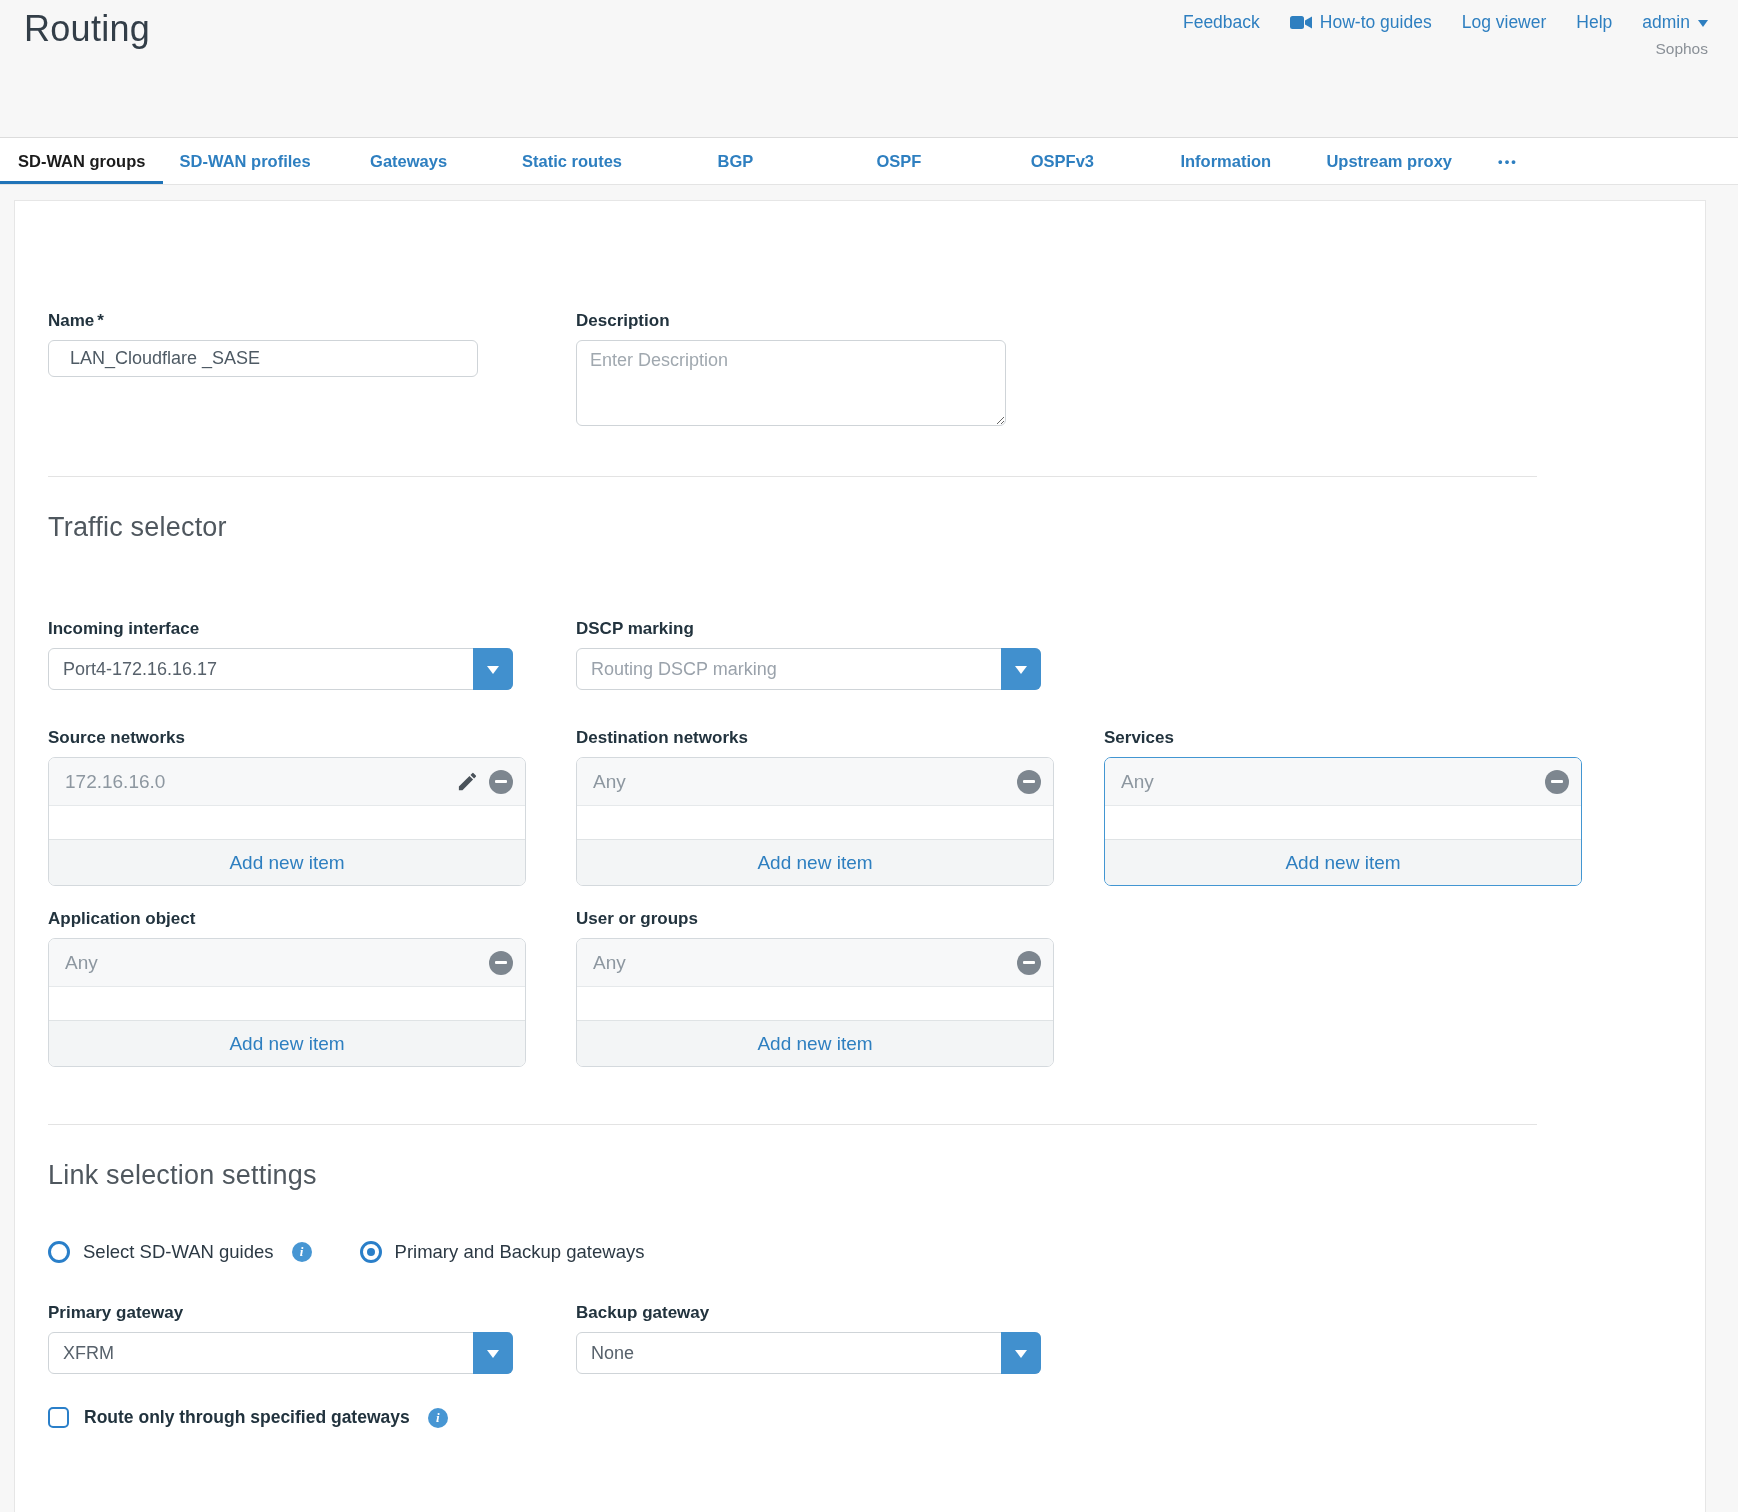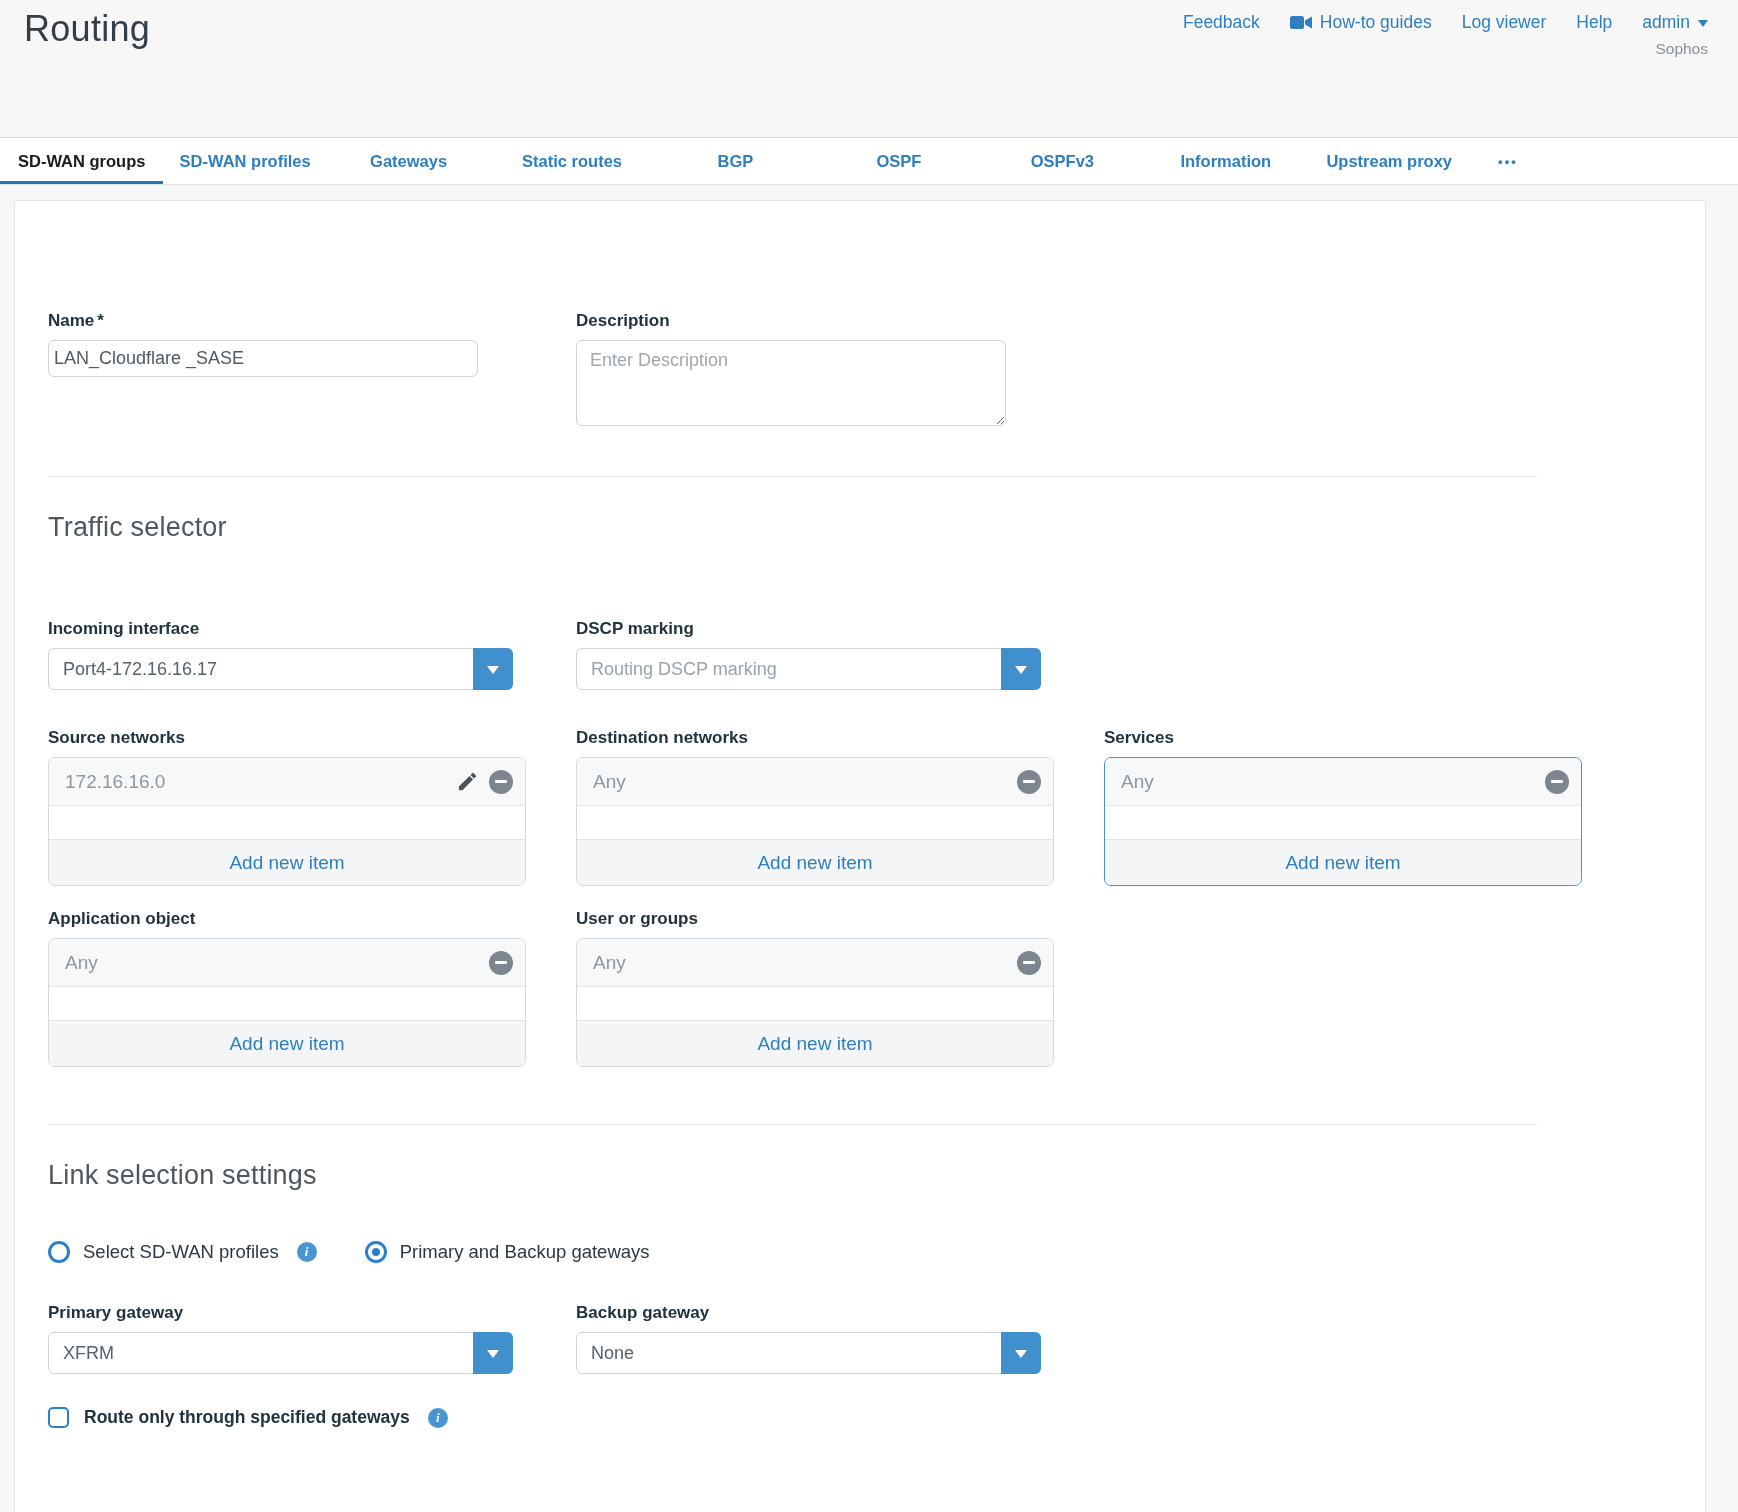--- a/index.html
+++ b/index.html
@@ -21,21 +21,21 @@
   .tab { flex:1 1 0; text-align:center; line-height:47px; font-size:16.5px; font-weight:700; color:#2e7fc0; position:relative; cursor:pointer; white-space:nowrap; }
   .tab.active { color:#1b1b1b; }
   .tab.active::after { content:""; position:absolute; left:0; right:0; bottom:0; height:3px; background:#2074b8; }
   .tab.more { flex:0 0 74px; font-size:13px; letter-spacing:2px; }
   
   .card { margin:15px 32px 0 14px; height:1348px; background:#fff; border:1px solid #e6e6e6; padding-left:33px; }
   .row { display:grid; grid-template-columns:480px 480px 480px; column-gap:48px; align-items:start; }
   .field-label { display:block; font-size:17px; font-weight:700; color:#22333e; margin-bottom:9px; }
   .req { color:#22333e; margin-left:3px; }
   .row-name { padding-top:110px; }
-  .text-input { width:430px; height:37px; border:1px solid #cfd4d8; border-radius:6px; padding:0 5px; font-size:18px; color:#4e5a64; background:#fff; font-family:inherit; }
+  .text-input { width:430px; height:37px; border:1px solid #cfd4d8; border-radius:6px; padding:0 21px; font-size:18px; color:#4e5a64; background:#fff; font-family:inherit; }
   textarea.desc { width:430px; height:86px; border:1px solid #cfd4d8; border-radius:6px; padding:9px 13px; font-size:18px; color:#4e5a64; resize:both; font-family:inherit; }
   textarea.desc::placeholder, .text-input::placeholder { color:#a0a8af; }
   .divider { height:1px; background:#e3e3e3; width:1489px; margin-top:46px; }
   .section-heading { font-size:27px; font-weight:400; color:#4f575e; margin-top:35px; letter-spacing:.2px; }
   .row-selects { margin-top:76px; }
   .select { position:relative; width:465px; height:42px; border:1px solid #cfd4d8; border-radius:6px; background:#fff; display:flex; align-items:center; padding:0 54px 0 14px; font-size:18px; color:#57616b; cursor:pointer; }
   .select.placeholder { color:#9aa2ab; }
   .select-btn { position:absolute; right:-1px; top:-1px; bottom:-1px; width:40px; background:#4190ce; border-radius:0 6px 6px 0; display:flex; align-items:center; justify-content:center; }
   .select-btn::after { content:""; width:0; height:0; border:6px solid transparent; border-top:8px solid #fff; margin-top:8px; }
   .row-boxes { margin-top:38px; }
@@ -217,21 +217,21 @@
     </div>
     <div></div>
   </div>
 
   <div class="divider" style="margin-top:57px"></div>
 
   <div class="section-heading">Link selection settings</div>
 
   <div class="radio-row">
     <span class="radio"></span>
-    <span class="radio-label">Select SD-WAN profiles</span>
+    <span class="radio-label">Select SD-WAN guides</span>
     <span class="info-icon">i</span>
     <span class="opt2">
       <span class="radio selected"></span>
       <span class="radio-label">Primary and Backup gateways</span>
     </span>
   </div>
 
   <div class="row row-gw">
     <div>
       <label class="field-label">Primary gateway</label>

